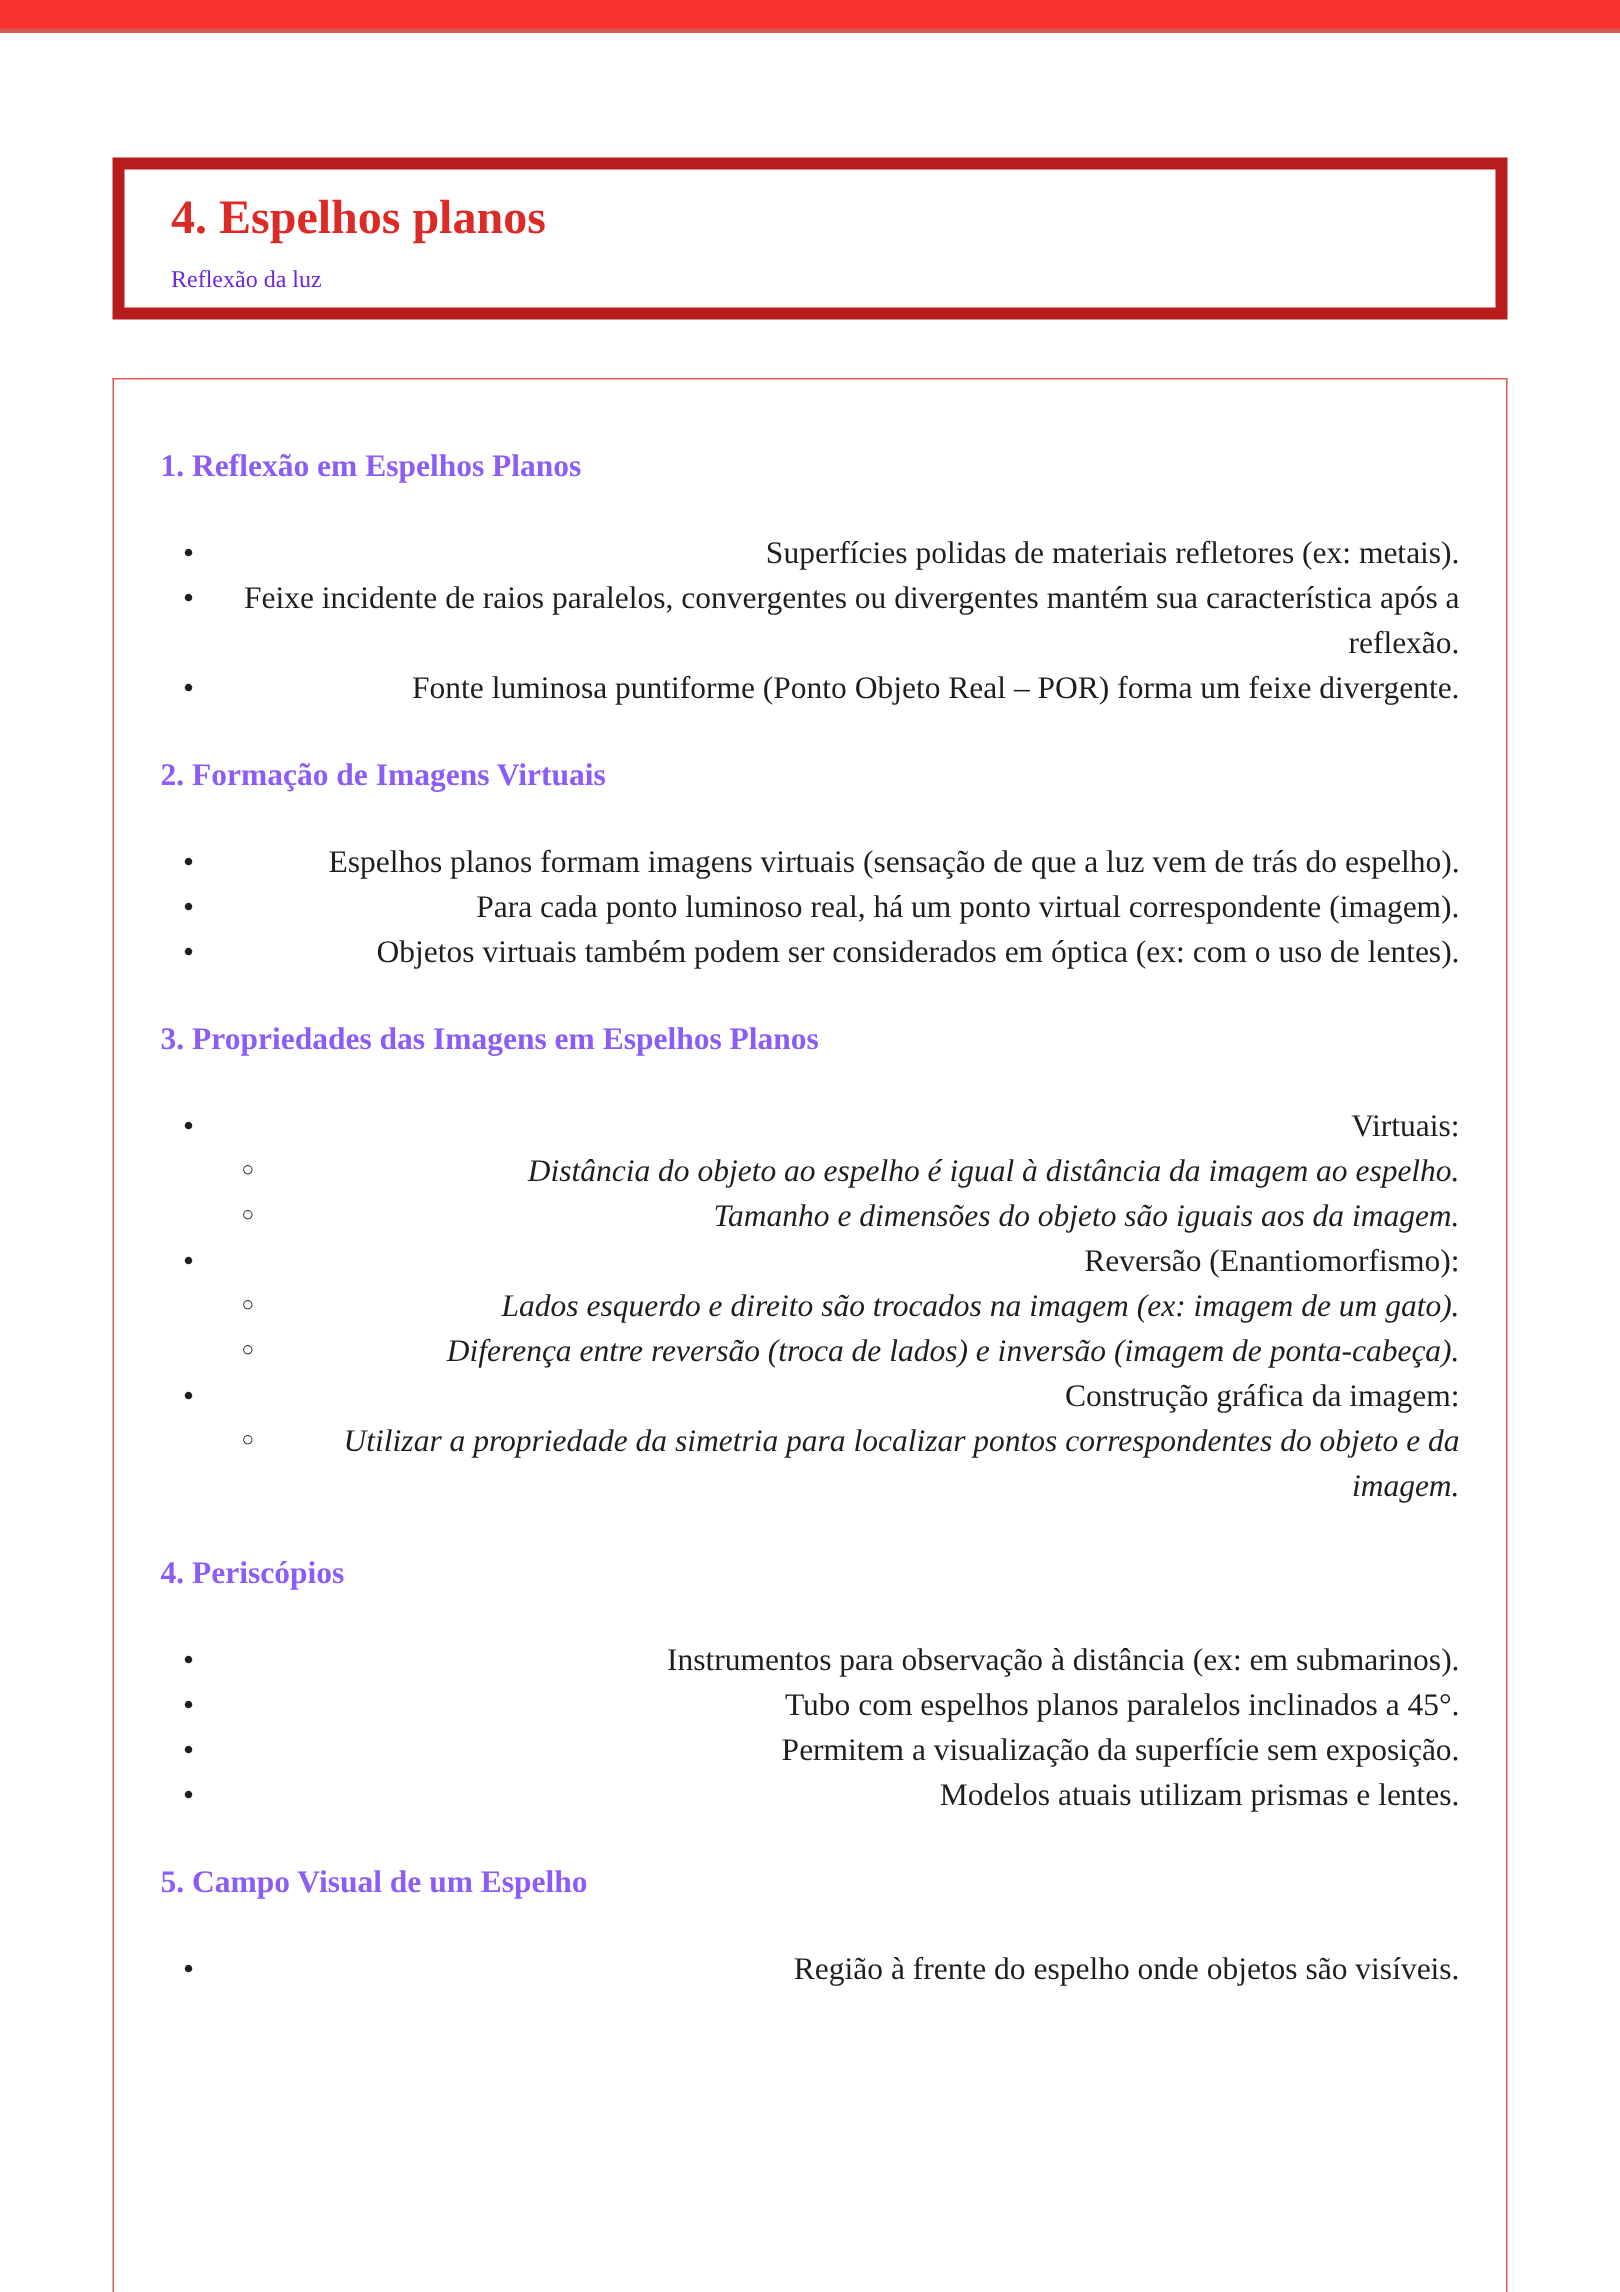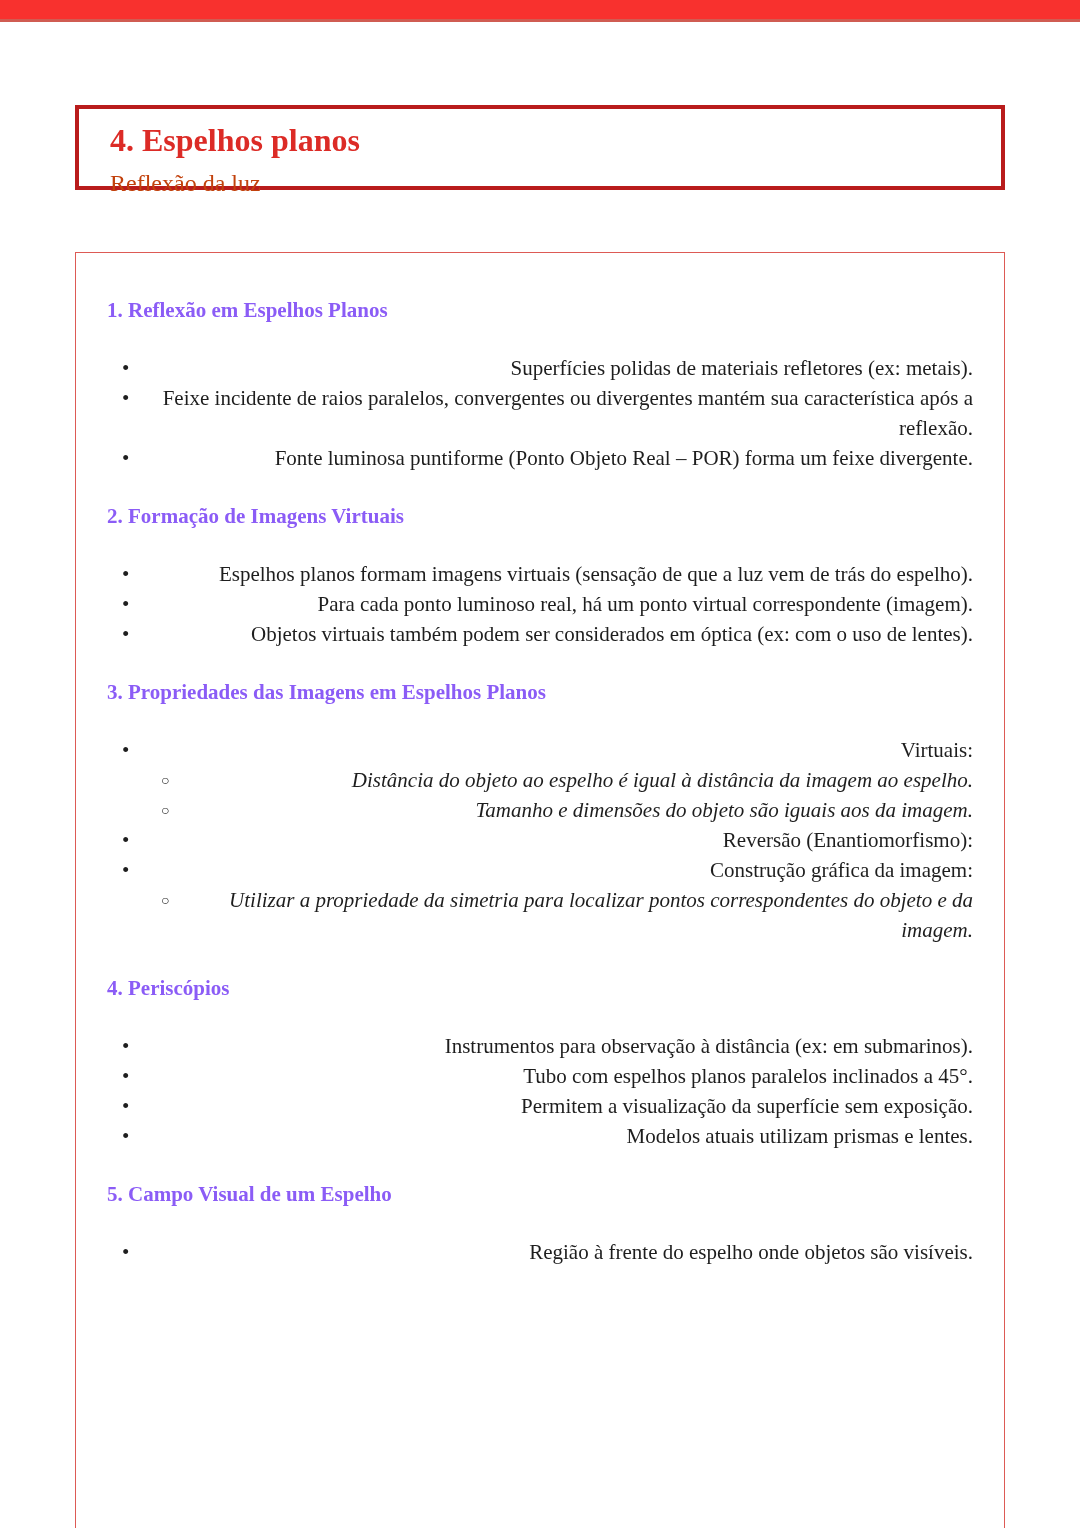--- a/index.html
+++ b/index.html
@@ -21,38 +21,38 @@
     width: 100%;
     height: 19px;
     background: #f8312e;
     border-bottom: 3px solid #d05c52;
   }
   .title-box {
     position: absolute;
     left: 75px;
     width: 930px;
     top: 105px;
-    height: 85px;
+    height: 108px;
     box-sizing: border-box;
-    border: 4px solid #b91c1c;
+    border: 8px solid #b91c1c;
     padding: 11px 31px;
     background: #ffffff;
   }
   .doc-title {
     margin: 0;
     font-size: 32px;
     line-height: 40px;
     font-weight: bold;
     color: #dc2b26;
   }
   .doc-subtitle {
     margin: 7px 0 0 0;
-    font-size: 24px;
+    font-size: 16px;
     line-height: 32px;
-    color: #c2410c;
+    color: #6d28d9;
   }
   .content-box {
     position: absolute;
     left: 75px;
     width: 930px;
     top: 252px;
     height: 1280px;
     box-sizing: border-box;
     border: 1.5px solid #dd5a55;
     border-bottom: none;
@@ -132,20 +132,24 @@
     <ul class="bullets">
       <li>
         <span>Virtuais:</span>
         <ul class="sub">
           <li><span>Distância do objeto ao espelho é igual à distância da imagem ao espelho.</span></li>
           <li><span>Tamanho e dimensões do objeto são iguais aos da imagem.</span></li>
         </ul>
       </li>
       <li>
         <span>Reversão (Enantiomorfismo):</span>
+        <ul class="sub">
+          <li><span>Lados esquerdo e direito são trocados na imagem (ex: imagem de um gato).</span></li>
+          <li><span>Diferença entre reversão (troca de lados) e inversão (imagem de ponta-cabeça).</span></li>
+        </ul>
       </li>
       <li>
         <span>Construção gráfica da imagem:</span>
         <ul class="sub">
           <li><span>Utilizar a propriedade da simetria para localizar pontos correspondentes do objeto e da imagem.</span></li>
         </ul>
       </li>
     </ul>
 
     <h2 class="section-heading">4. Periscópios</h2>

